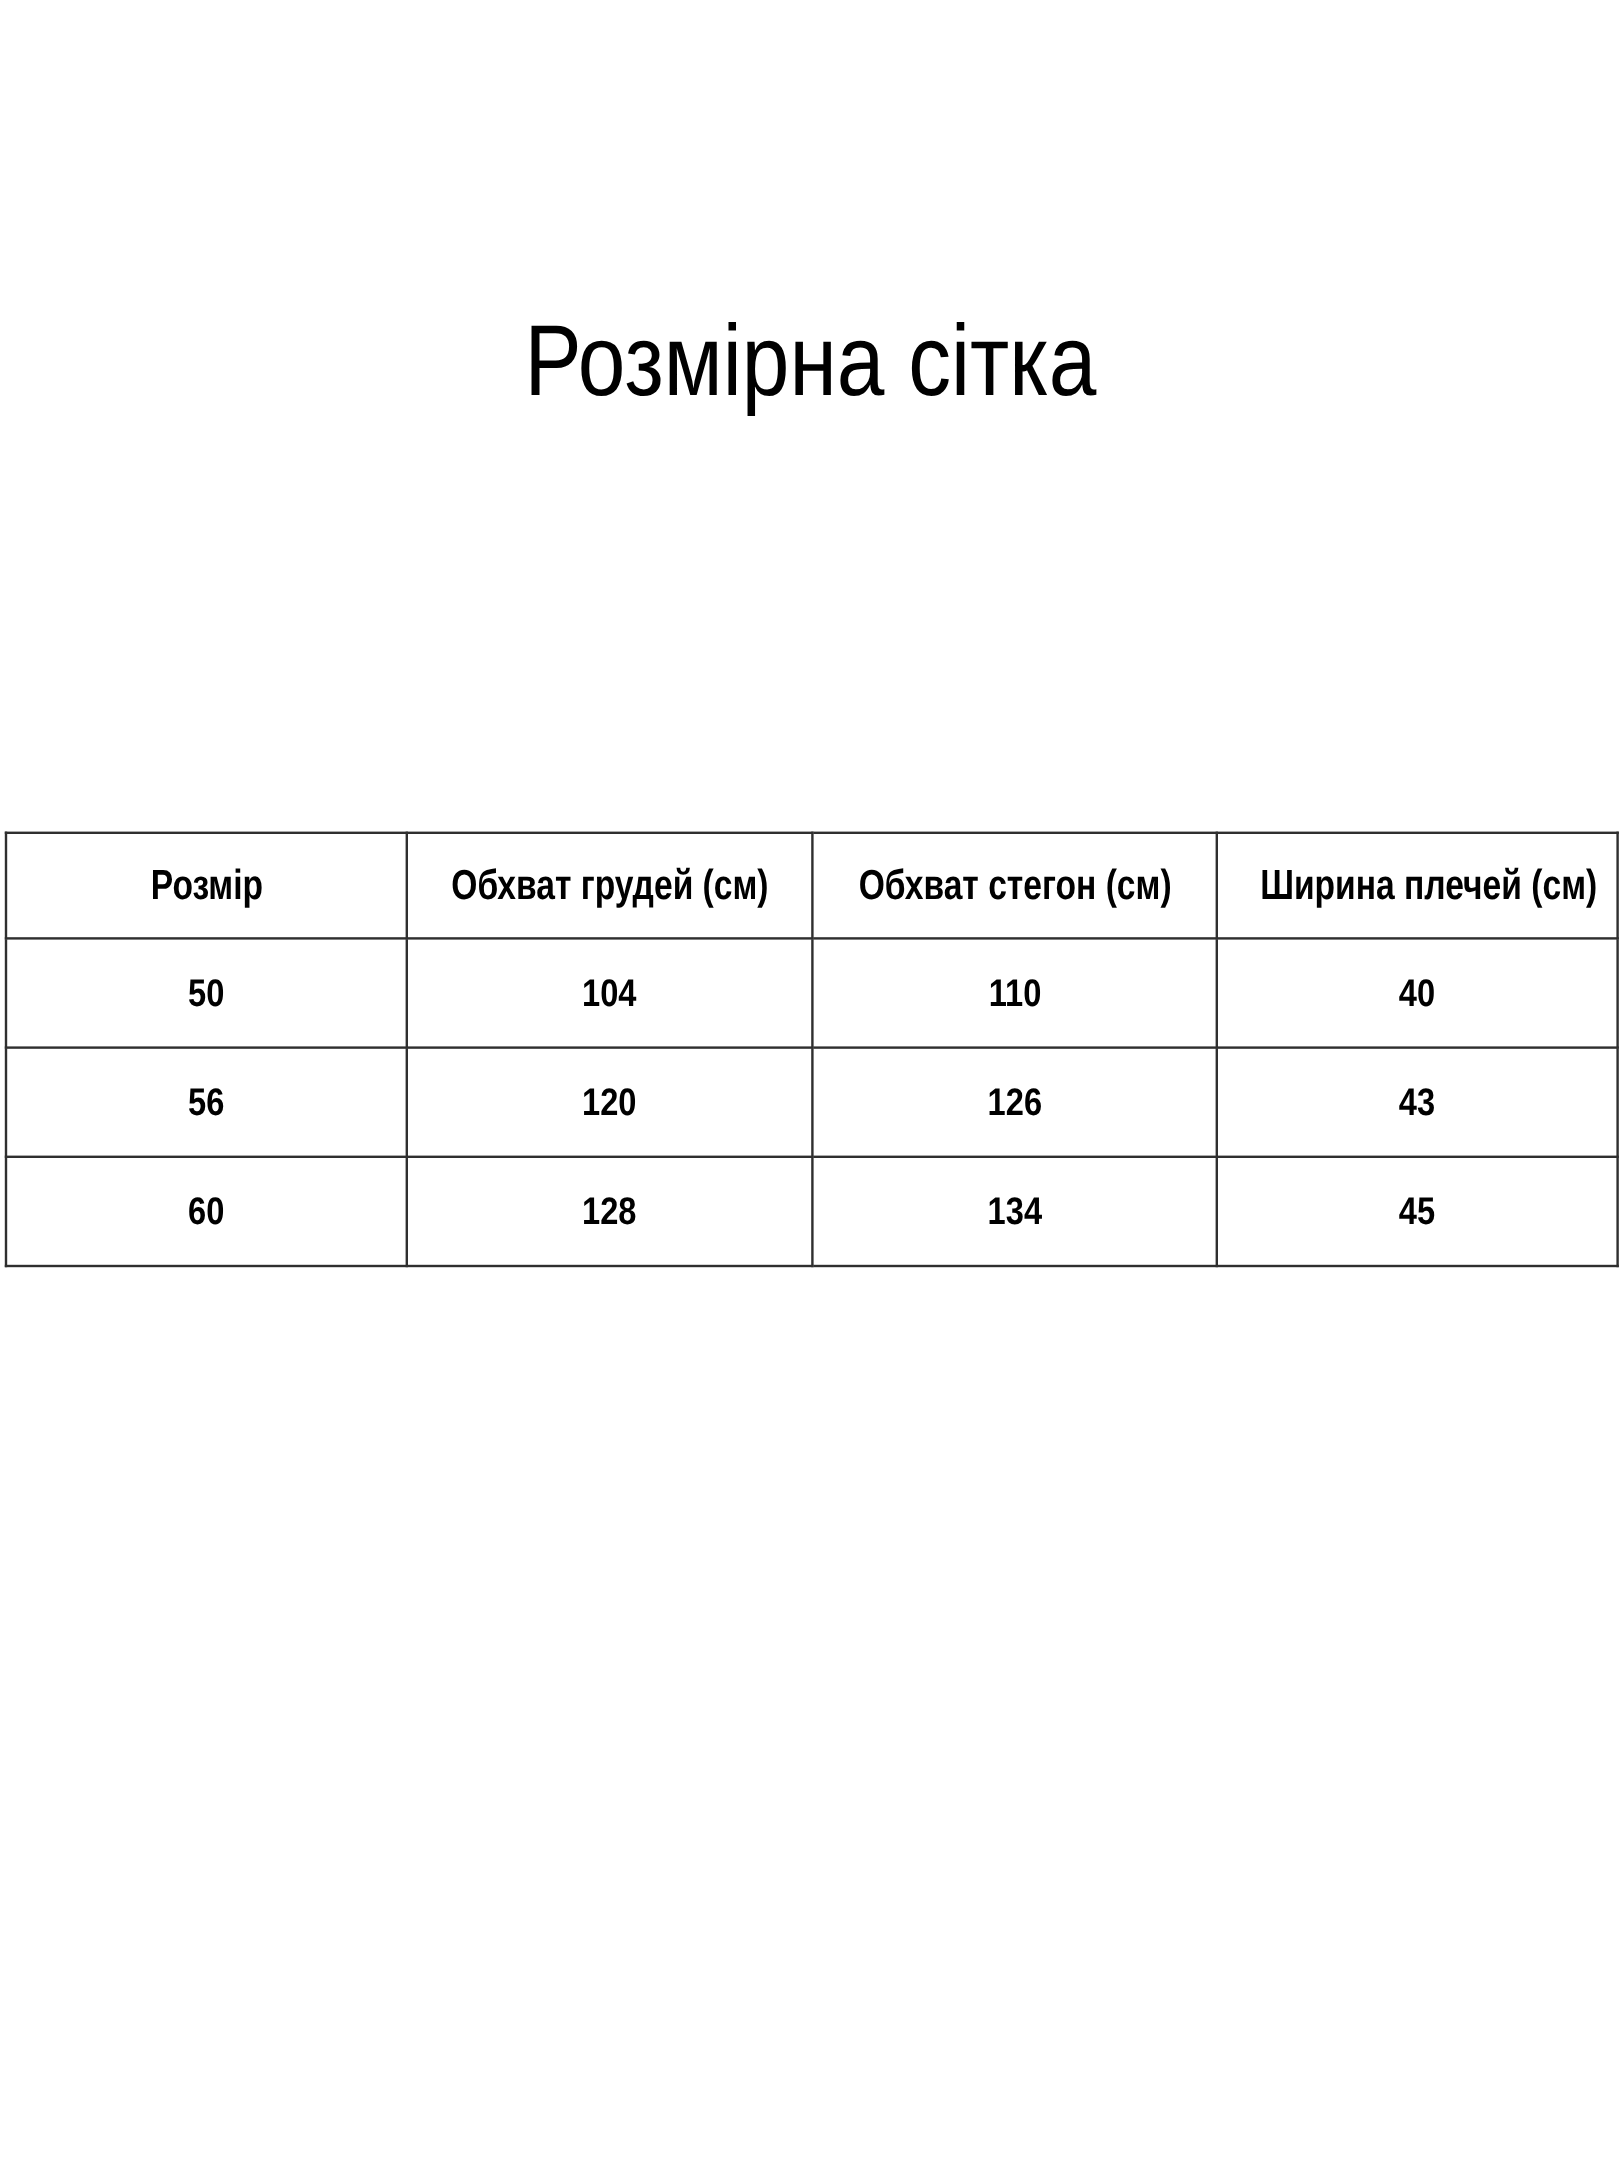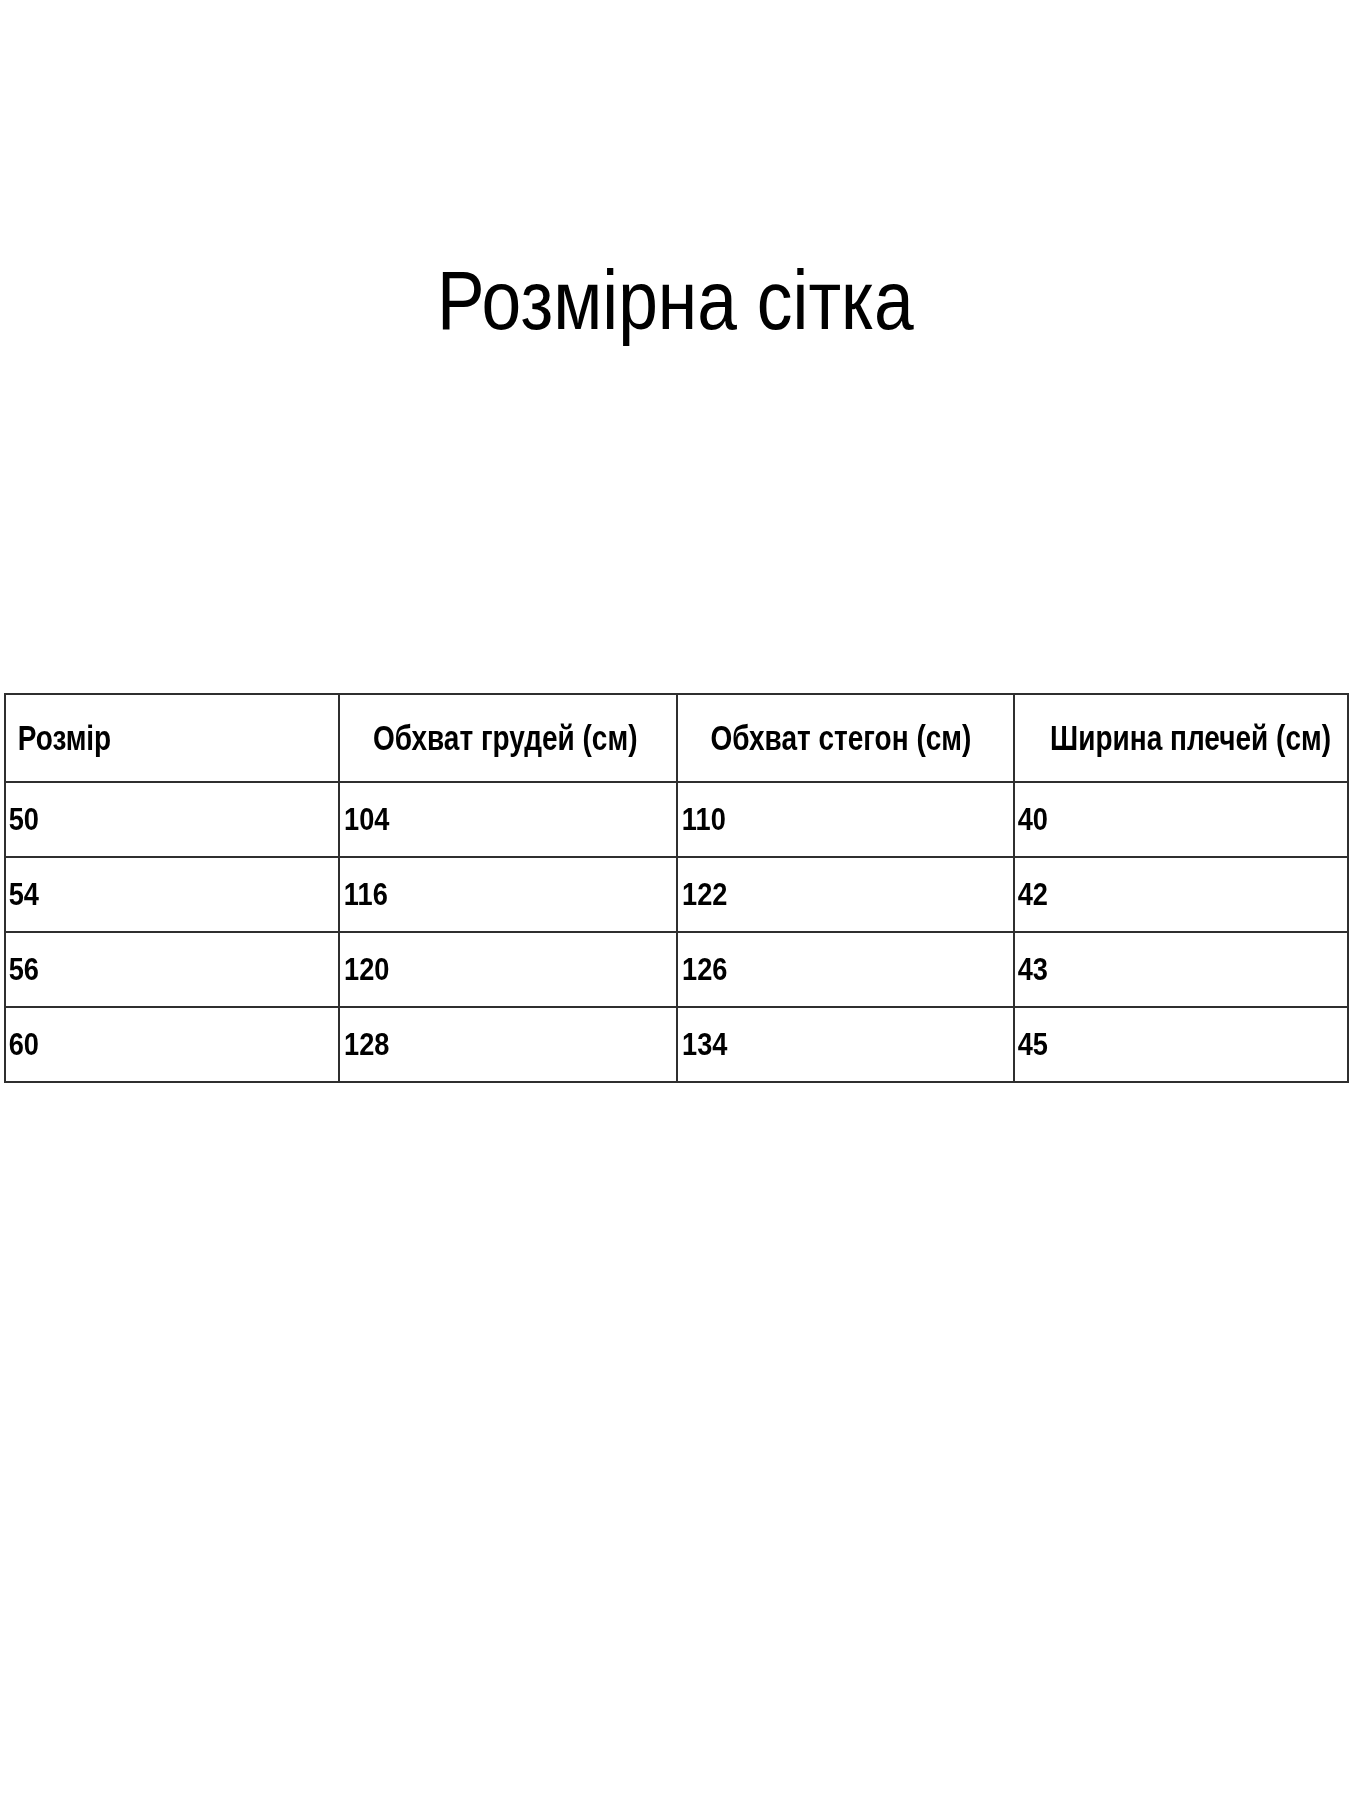--- a/index.html
+++ b/index.html
@@ -38,29 +38,29 @@
     position: absolute;
     left: 4px;
     top: 693px;
     width: 1343px;
     border-collapse: collapse;
     table-layout: fixed;
   }
   .size-table th,
   .size-table td {
     border: 2px solid #2f2f2f;
-    text-align: left;
+    text-align: center;
     vertical-align: middle;
     padding: 0;
     color: #000000;
     overflow: hidden;
     margin-left: 32px;
   }
   .size-table thead tr { height: 88px; }
-  .size-table tbody tr { height: 75px; }
+  .size-table tbody tr { height: 91px; }
   .size-table th {
     font-size: 35px;
     font-weight: 700;
   }
   .size-table th .squeeze { transform: scaleX(0.80); }
   .size-table td {
     font-size: 32px;
     font-weight: 700;
   }
   .size-table td.size-col { font-weight: 700; }
@@ -86,26 +86,20 @@
     </tr>
   </thead>
   <tbody>
     <tr>
       <td class="size-col"><span class="squeeze">50</span></td>
       <td><span class="squeeze">104</span></td>
       <td><span class="squeeze">110</span></td>
       <td><span class="squeeze">40</span></td>
     </tr>
     <tr>
-      <td class="size-col"><span class="squeeze">54</span></td>
-      <td><span class="squeeze">116</span></td>
-      <td><span class="squeeze">122</span></td>
-      <td><span class="squeeze">42</span></td>
-    </tr>
-    <tr>
       <td class="size-col"><span class="squeeze">56</span></td>
       <td><span class="squeeze">120</span></td>
       <td><span class="squeeze">126</span></td>
       <td><span class="squeeze">43</span></td>
     </tr>
     <tr>
       <td class="size-col"><span class="squeeze">60</span></td>
       <td><span class="squeeze">128</span></td>
       <td><span class="squeeze">134</span></td>
       <td><span class="squeeze">45</span></td>

